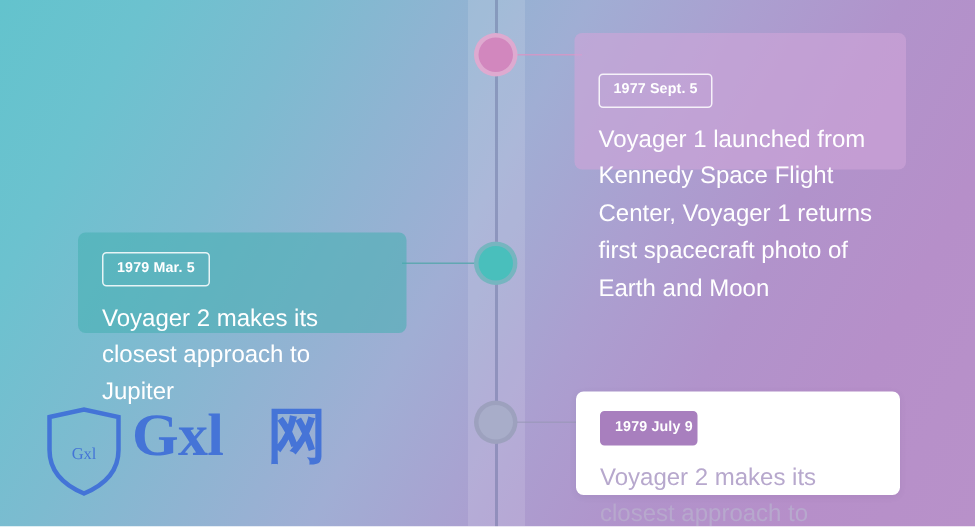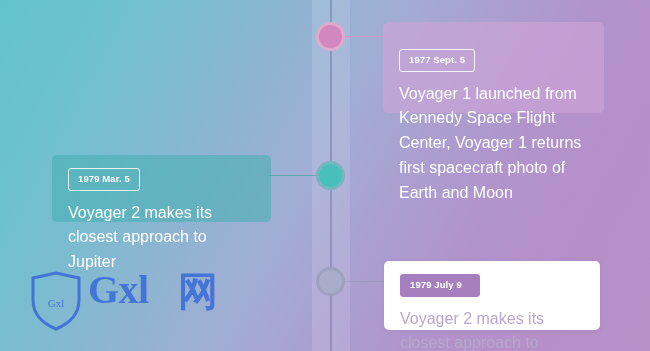--- a/index.html
+++ b/index.html
@@ -149,21 +149,21 @@
   .badge-outline-light {
     color: #ffffff;
     border: 1px solid rgba(255,255,255,0.85);
     padding: 5px 9px 6px 9px;
     background: transparent;
   }
   .badge-filled-purple {
     color: #ffffff;
     background: #a87fbe;
     border: 1px solid #a87fbe;
-    padding: 5px 17px 6px 9px;
+    padding: 5px 2px 6px 9px;
   }
 
   
   .card-text {
     margin-top: 10px;
     font-size: 16px;
     line-height: 1.55;
   }
   .text-light { color: #ffffff; }
   .text-muted { color: #b7a8cd; }

